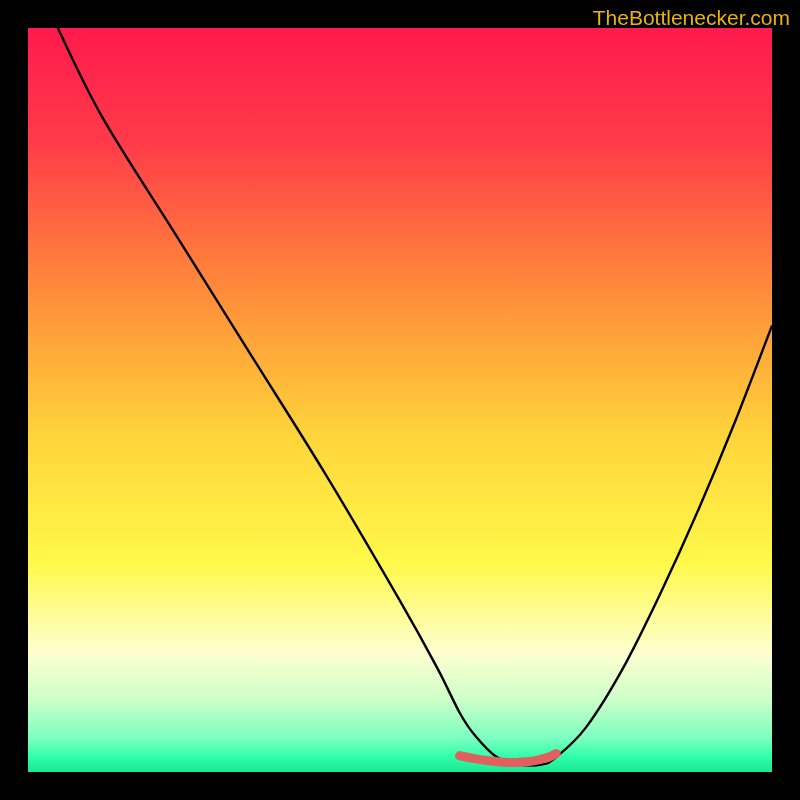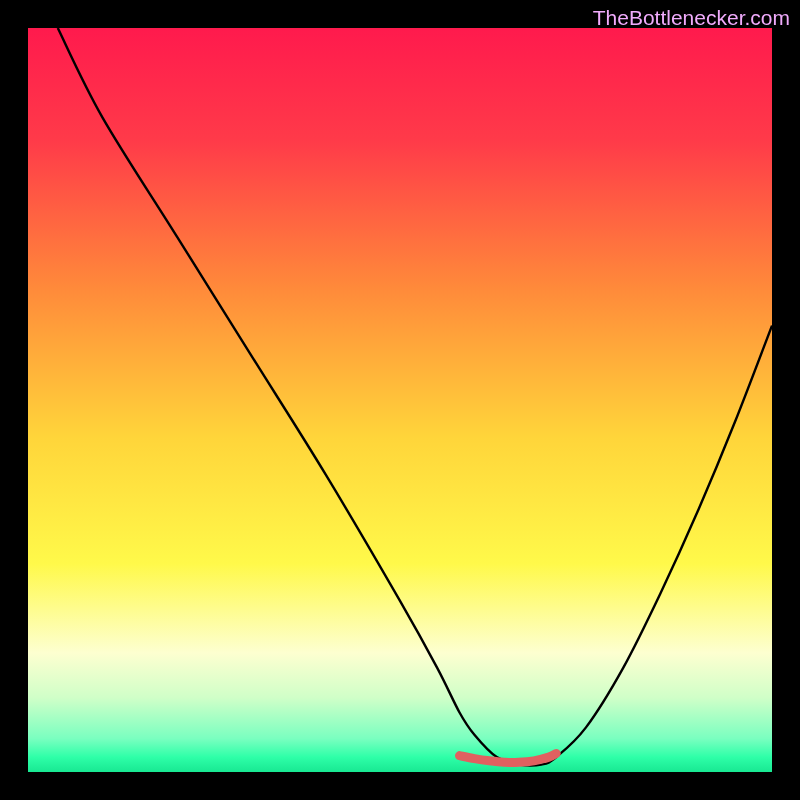--- a/index.html
+++ b/index.html
@@ -1,17 +1,17 @@
 <!DOCTYPE html>
 <html><head>
 <meta charset="utf-8">
 <style>
   * { margin: 0; padding: 0; box-sizing: border-box; }
   body { width: 800px; height: 800px; background: #000; position: relative; font-family: Arial, sans-serif; }
-  .watermark { position: absolute; top: 6px; right: 10px; color: #f0abfc; font-size: 21px; font-weight: 500; z-index: 10; }
+  .watermark { position: absolute; top: 6px; right: 10px; color: #eab308; font-size: 21px; font-weight: 500; z-index: 10; }
   .chart-container { position: absolute; top: 28px; left: 28px; width: 744px; height: 744px; }
   .gradient-bg { position: absolute; top: 0; left: 0; width: 100%; height: 100%; }
   svg.overlay { position: absolute; top: 0; left: 0; width: 100%; height: 100%; }
 </style>
 </head>
 <body>
 
 <div class="watermark">TheBottlenecker.com</div>
 
 <div class="chart-container">

